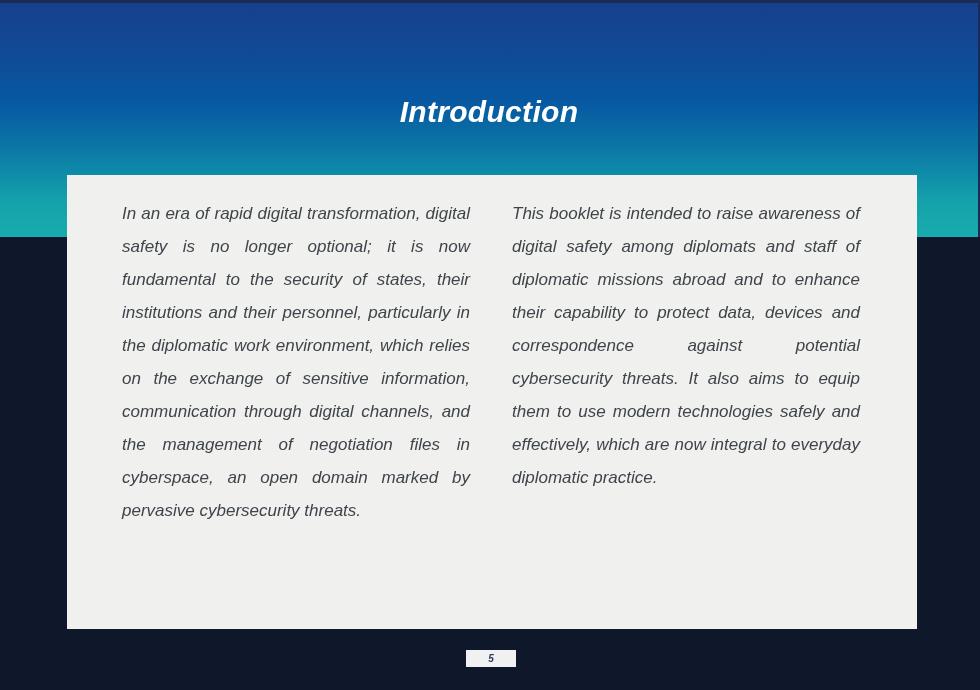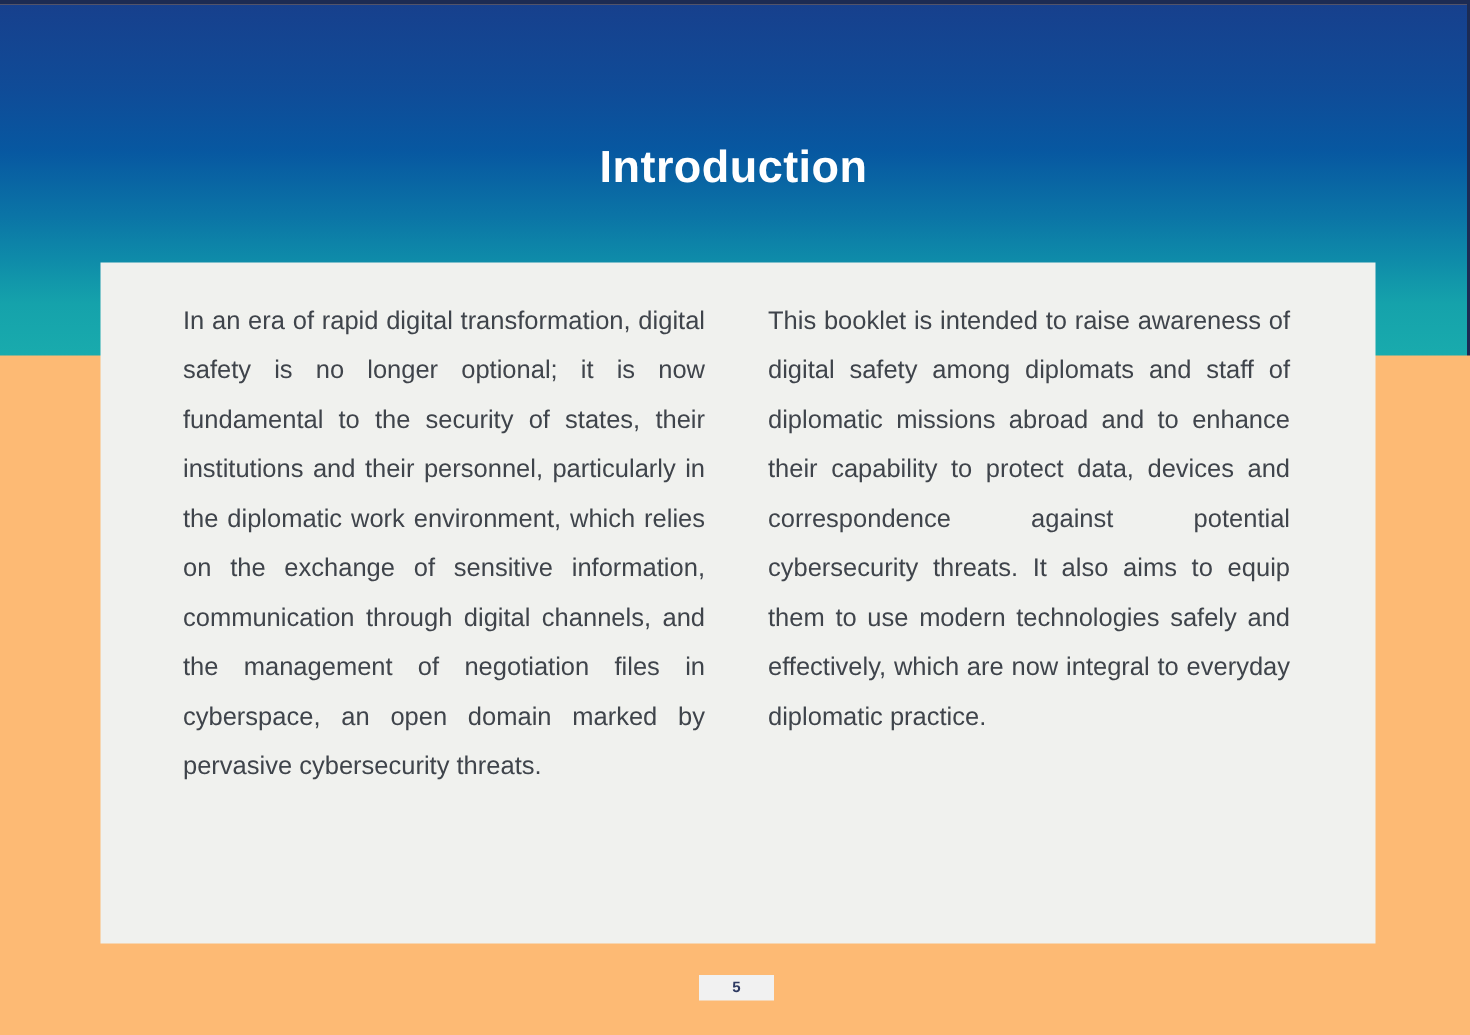--- a/index.html
+++ b/index.html
@@ -5,22 +5,23 @@
   html, body {
     margin: 0;
     padding: 0;
     background: #ffffff;
     font-family: "Liberation Sans", sans-serif;
   }
   .page {
     position: relative;
     width: 980px;
     height: 690px;
-    background: #fdba74;
+    background: #0f172a;
     overflow: hidden;
+    font-style: italic;
   }
   
   .header-banner {
     position: absolute;
     top: 0;
     left: 0;
     width: 100%;
     height: 237px;
     box-sizing: border-box;
     border-top: 3px solid #1c2b53;

